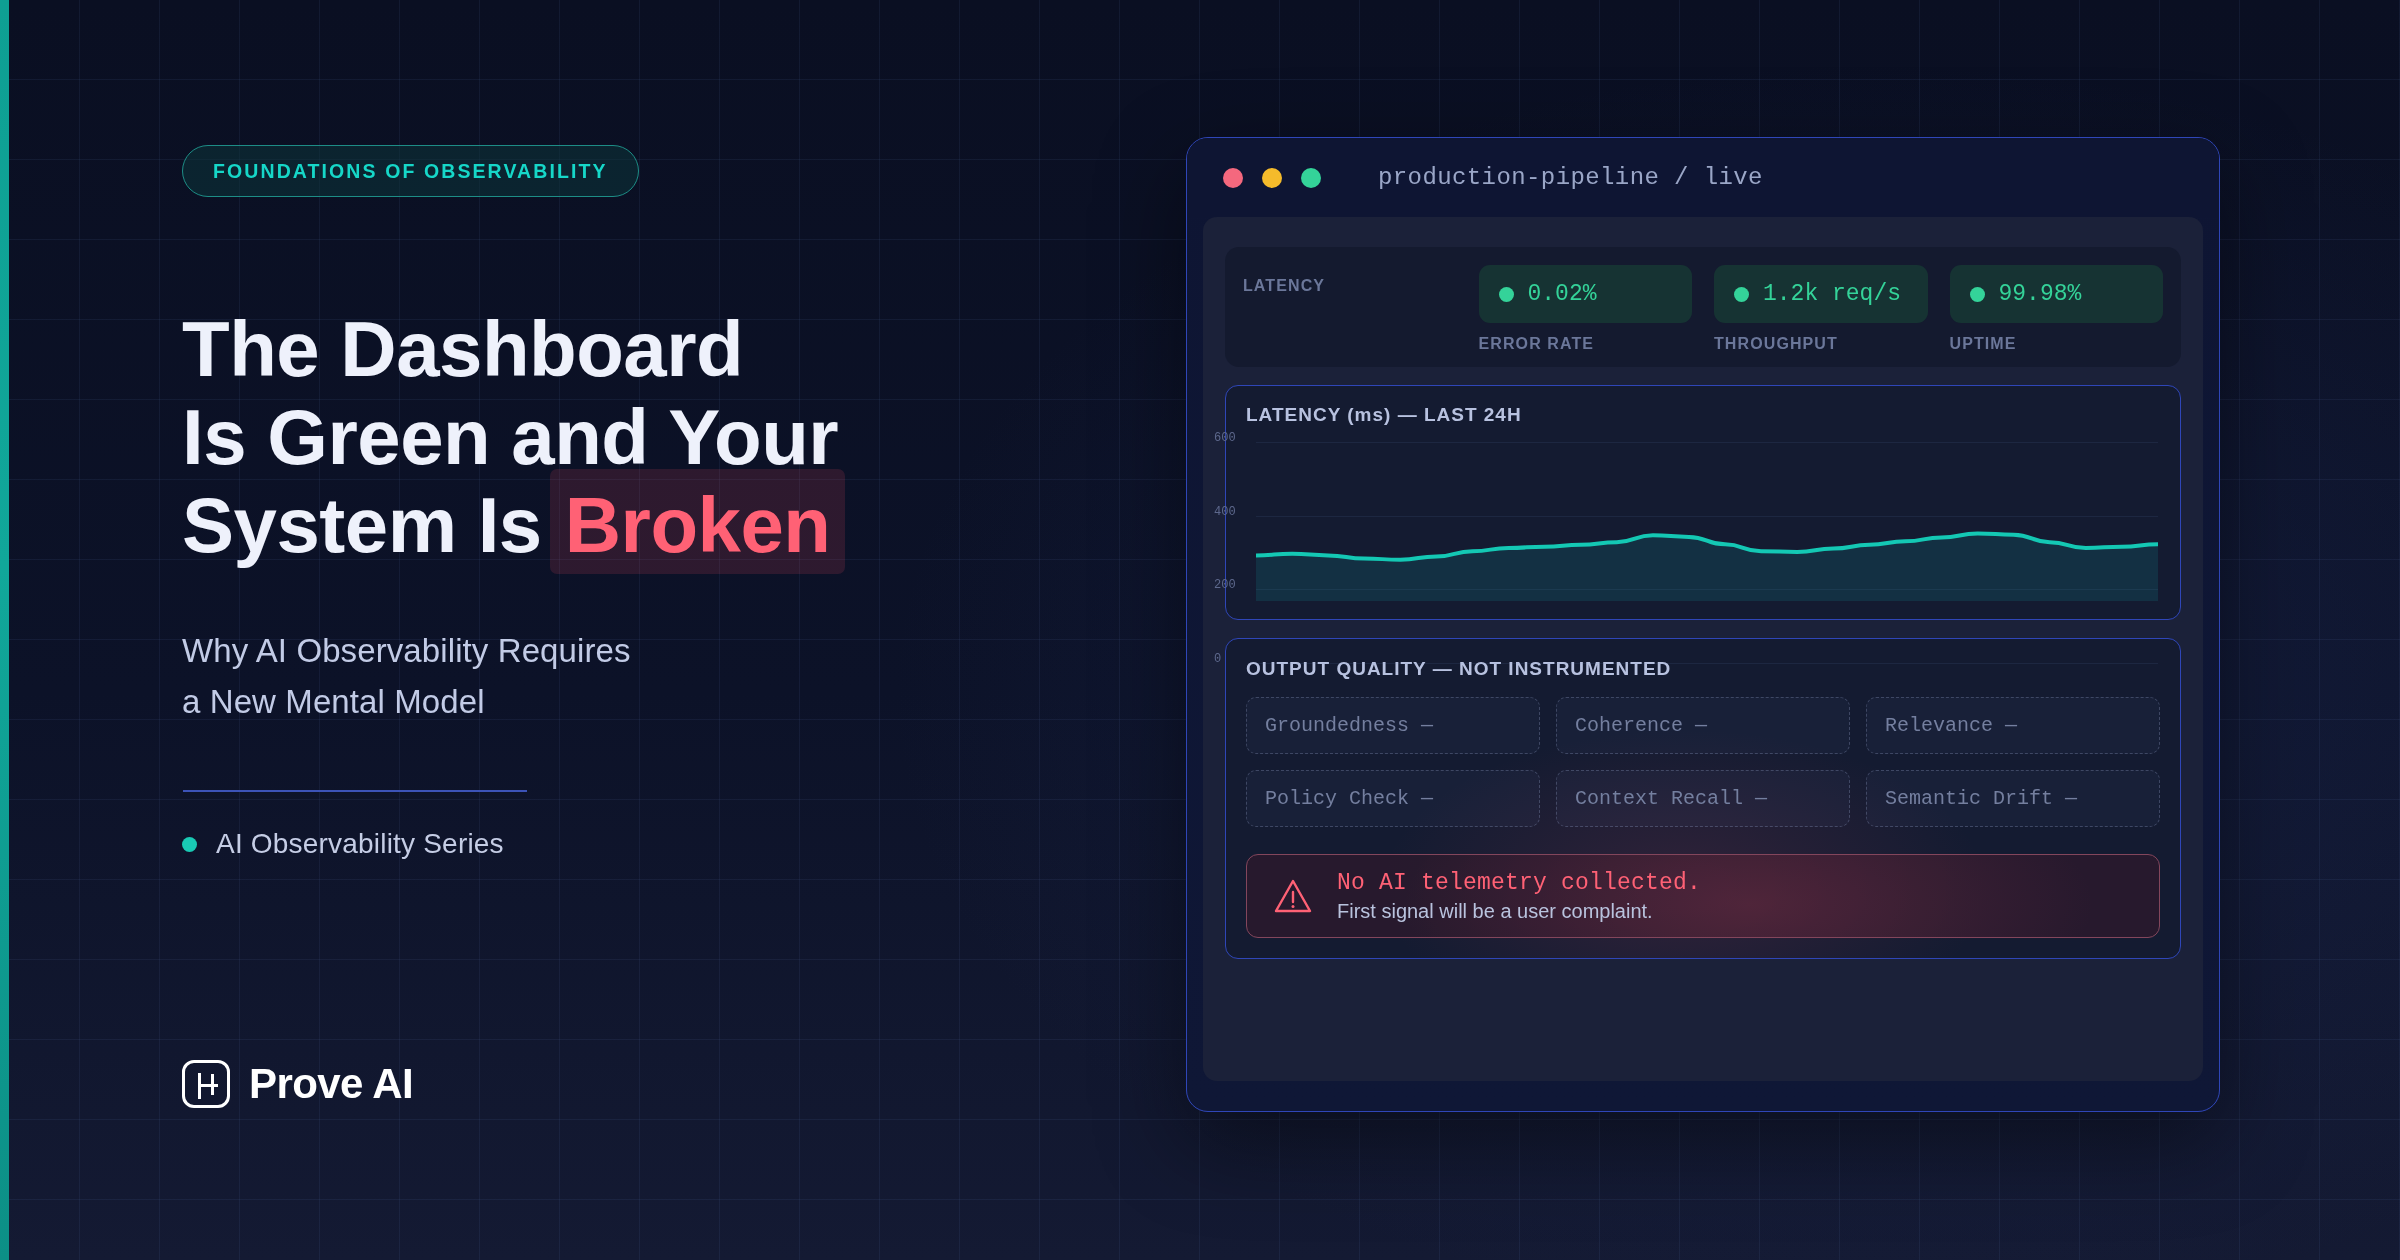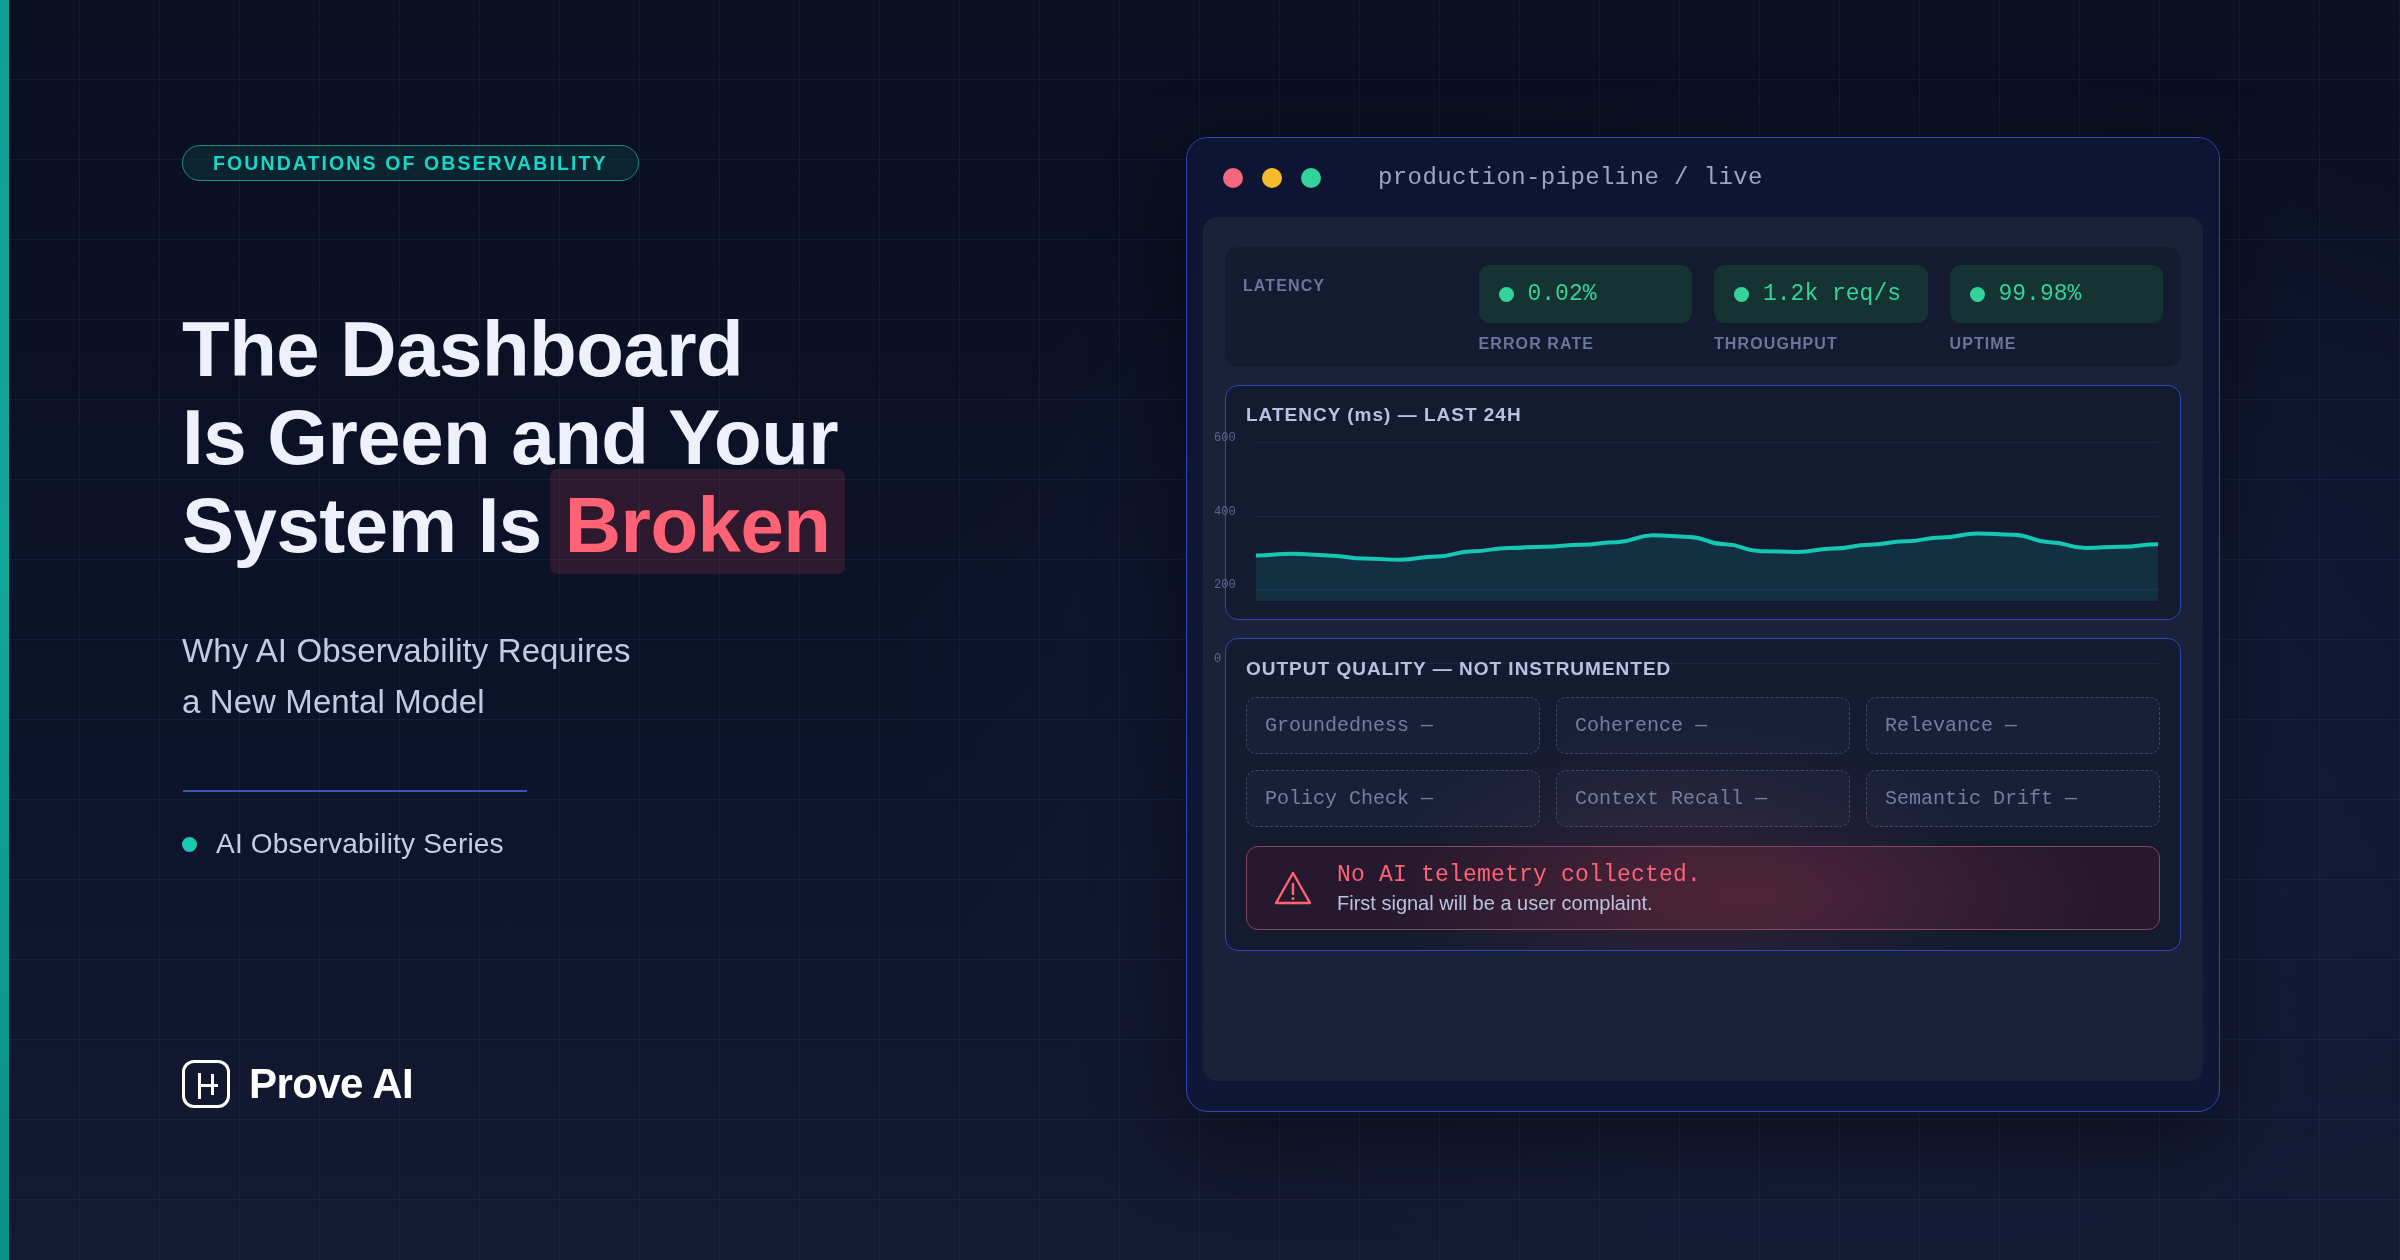--- a/index.html
+++ b/index.html
@@ -34,21 +34,21 @@
     position:absolute; left:0; top:0; width:9px; height:1260px;
     background:linear-gradient(180deg,#0e9f93 0%,#11a79a 45%,#0c8f86 100%);
   }
 
   
   #left { position:absolute; left:182px; top:0; width:900px; height:1260px; }
 
   .badge {
     position:absolute; left:0; top:145px;
     display:inline-flex; align-items:center;
-    height:36px; padding:0 30px;
+    height:52px; padding:0 30px;
     border:1.6px solid #1d8d86;
     border-radius:28px;
     background:rgba(12,52,58,.55);
     color:#16d7c8;
     font-size:19.5px; font-weight:700; letter-spacing:2.1px;
     white-space:nowrap;
   }
 
   h1.headline {
     position:absolute; left:0; top:305px; width:820px;
@@ -214,21 +214,21 @@
     display:flex; align-items:center;
     padding:0 18px;
   }
   .ph span {
     font-family:"Liberation Mono","DejaVu Sans Mono",monospace;
     font-size:20px; color:#747f9f; white-space:nowrap;
   }
 
   
   .alert {
-    margin-top:19px;
+    margin-top:27px;
     border:1.4px solid #83465c;
     border-radius:12px;
     background:
       radial-gradient(460px 180px at 55% 60%, rgba(160,60,85,.30), transparent 75%),
       rgba(45,26,44,.75);
     display:flex; align-items:center; gap:24px;
     padding:17px 26px;
     height:84px;
   }
   .warn { width:40px; height:36px; flex:none; }

